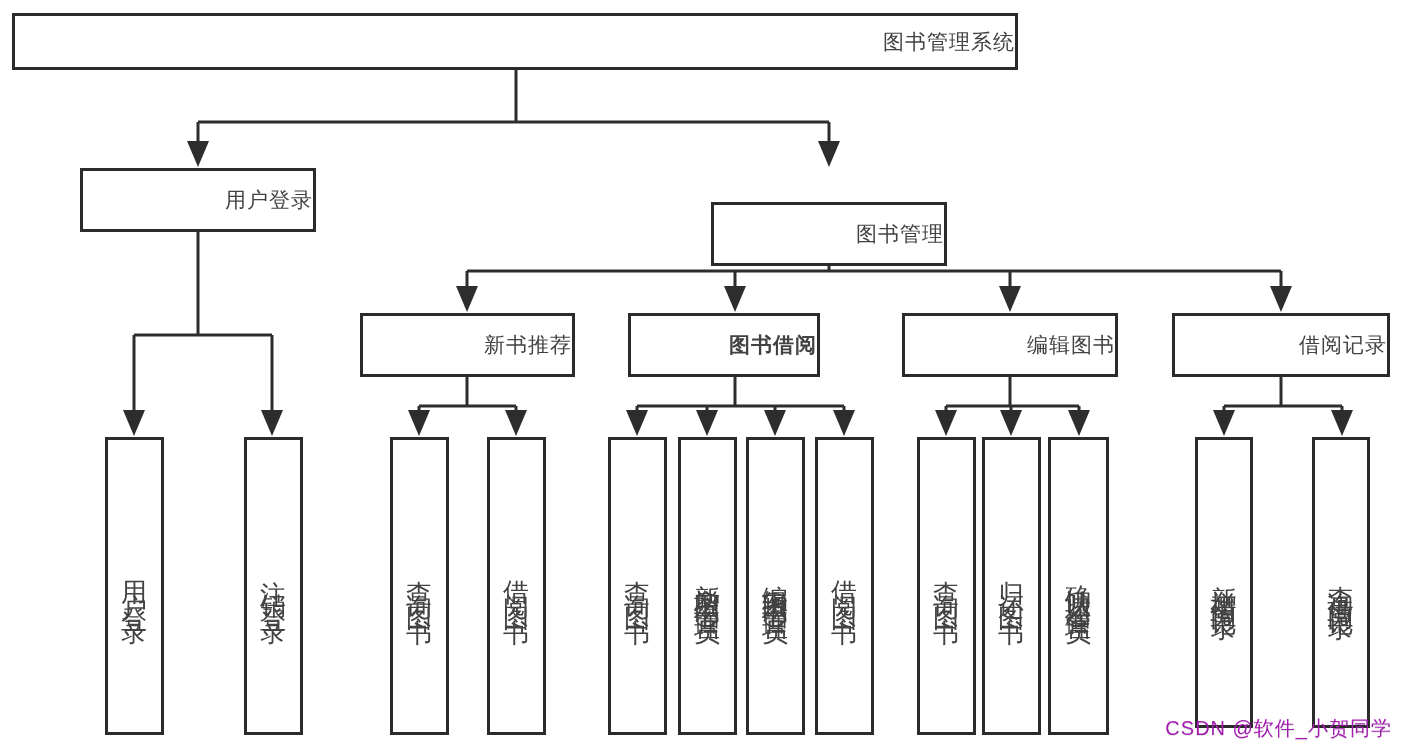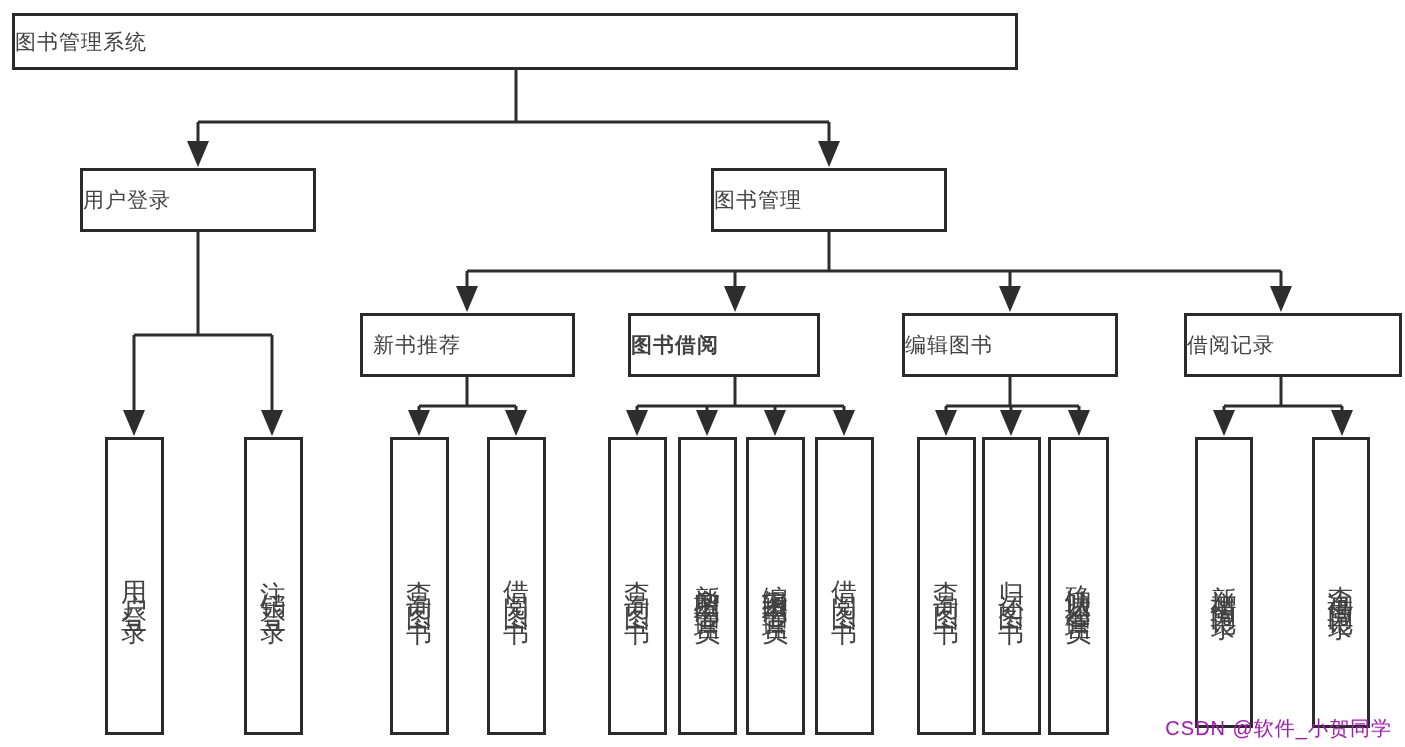--- a/index.html
+++ b/index.html
@@ -10,34 +10,34 @@
     font-family:"Liberation Sans","DejaVu Sans",sans-serif;
     overflow:hidden;
   }
   .wires { position:absolute; left:0; top:0; width:1405px; height:747px; }
 
   .node {
     position:absolute;
     box-sizing:border-box;
     border:3px solid #2b2b2b;
     background:#ffffff;
-    display:flex; align-items:center; justify-content:flex-start;
+    display:flex; align-items:center; justify-content:flex-end;
     color:#424242;
     letter-spacing:1px;
     z-index:2;
   }
   .root  { left:12px;  top:13px;  width:1006px; height:57px; font-size:21px; }
   .lvl2  { top:168px; height:64px; font-size:21px; }
   .b-user-login { left:80px;  width:236px; }
-  .b-book-mgmt  { left:711px; width:236px; }
+  .b-book-mgmt  { left:711px; width:236px;margin-top:34px; }
   .lvl3  { top:313px; height:64px; font-size:21px; }
   .b-newbook { left:360px;  width:215px;padding-left:10px; }
   .b-borrow  { left:628px;  width:192px;font-weight:bold; }
   .b-current { left:902px;  width:216px; }
-  .b-records { left:1172px; width:218px;margin-left:12px; }
+  .b-records { left:1172px; width:218px; }
 
   .leaf {
     position:absolute;
     top:437px; height:298px; width:59px;
     box-sizing:border-box;
     border:3px solid #2b2b2b;
     background:#ffffff;
     display:flex; align-items:center; justify-content:center;
     color:#424242;
     z-index:2;

